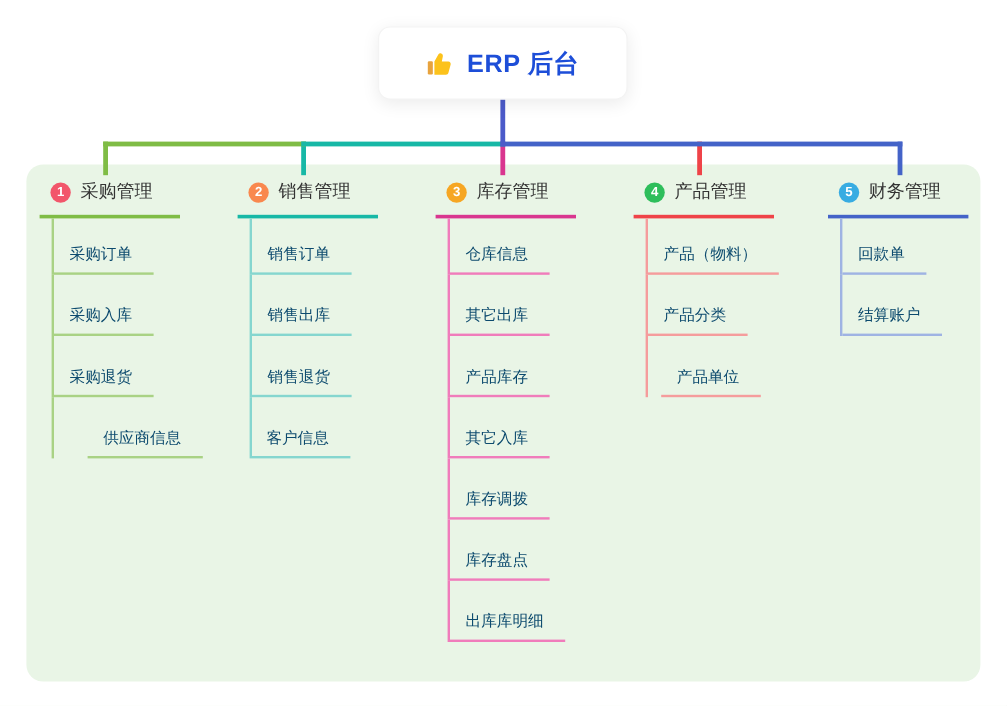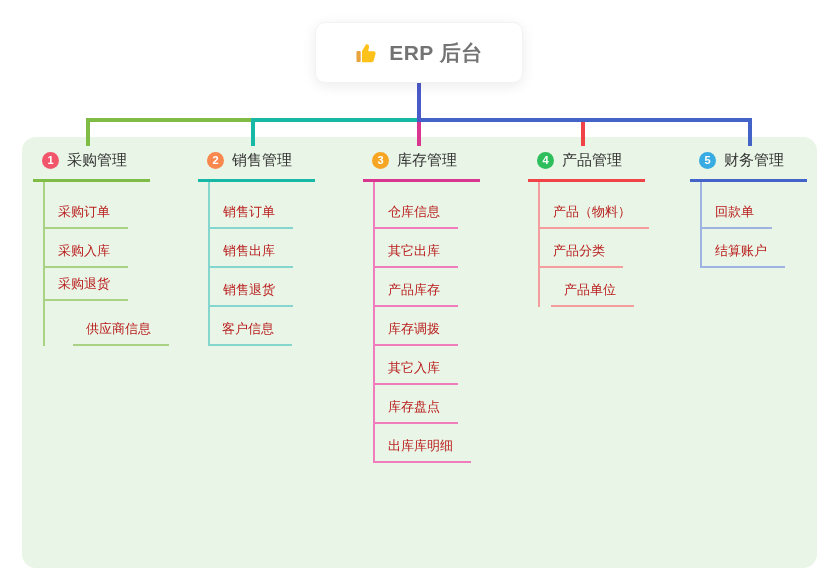--- a/index.html
+++ b/index.html
@@ -12,39 +12,39 @@
     border-radius:14px;background:#E9F5E6;
   }
   .line{position:absolute;}
   .root{
     position:absolute;left:315px;top:22px;width:208px;height:61px;
     background:#fff;border-radius:10px;border:1px solid #f3f3f3;
     box-shadow:0 3px 14px rgba(0,0,0,.08);
     display:flex;align-items:center;justify-content:center;gap:10px;
     box-sizing:border-box;z-index:3;
   }
-  .root-label{font-size:21px;font-weight:600;color:#737373;letter-spacing:.5px;}
+  .root-label{font-size:21px;font-weight:600;color:#1d4ed8;letter-spacing:.5px;}
   .thumb-svg{width:24px;height:24px;display:block;}
   .branch{position:absolute;top:148px;width:117px;z-index:2;}
   .b-header{
     display:flex;align-items:center;gap:8px;
     padding:2px 0 9px 9px;border-bottom:3px solid #999;
     box-sizing:border-box;width:117px;cursor:default;
   }
   .badge{
     width:17px;height:17px;border-radius:50%;flex:0 0 17px;
     color:#fff;font-size:11px;line-height:17px;text-align:center;font-weight:600;
   }
   .b-title{font-size:15px;line-height:20px;color:#333;font-weight:500;white-space:nowrap;}
   .children{margin-left:10px;}
-  .child-row{height:39px;border-left:2px solid #ccc;display:flex;align-items:flex-end;}
+  .child-row{height:51px;border-left:2px solid #ccc;display:flex;align-items:flex-end;}
   .child-row:first-child{height:47px;}
   .child-label{
     display:inline-block;border-bottom:2px solid #ccc;
-    padding:0 18px 6px 13px;font-size:13px;color:#b91c1c;white-space:nowrap;
+    padding:0 18px 6px 13px;font-size:13px;color:#0c4a6e;white-space:nowrap;
   }
 </style>
 </head>
 <body>
 
 <div class="stage">
   <div class="panel"></div>
   <div id="lines">
       <div class="line" style="left: 86px; top: 118px; width: 4px; height: 28px; background: rgb(127, 188, 69); z-index: 1;"></div>
       <div class="line" style="left: 251px; top: 118px; width: 4px; height: 28px; background: rgb(23, 184, 166); z-index: 1;"></div>
@@ -71,21 +71,21 @@
     </div>
     <div class="children">
   <div class="child-row" style="border-left-color: rgb(169, 210, 132);">
     <span class="child-label" style="border-bottom-color: rgb(169, 210, 132);">采购订单</span>
   </div>
 
   <div class="child-row" style="border-left-color: rgb(169, 210, 132);">
     <span class="child-label" style="border-bottom-color: rgb(169, 210, 132);">采购入库</span>
   </div>
 
-  <div class="child-row" style="border-left-color: rgb(169, 210, 132); align-items: center;">
+  <div class="child-row" style="border-left-color: rgb(169, 210, 132);">
     <span class="child-label" style="border-bottom-color: rgb(169, 210, 132);">采购退货</span>
   </div>
 
   <div class="child-row" style="border-left-color: rgb(169, 210, 132);">
     <span class="child-label" style="border-bottom-color: rgb(169, 210, 132); margin-left: 28px;">供应商信息</span>
   </div>
 </div>
   </div>
 
   <div class="branch" style="left: 198px;">
@@ -124,25 +124,25 @@
 
   <div class="child-row" style="border-left-color: rgb(240, 124, 187);">
     <span class="child-label" style="border-bottom-color: rgb(240, 124, 187);">其它出库</span>
   </div>
 
   <div class="child-row" style="border-left-color: rgb(240, 124, 187);">
     <span class="child-label" style="border-bottom-color: rgb(240, 124, 187);">产品库存</span>
   </div>
 
   <div class="child-row" style="border-left-color: rgb(240, 124, 187);">
-    <span class="child-label" style="border-bottom-color: rgb(240, 124, 187);">库存调拨</span>
+    <span class="child-label" style="border-bottom-color: rgb(240, 124, 187);">其它入库</span>
   </div>
 
   <div class="child-row" style="border-left-color: rgb(240, 124, 187);">
-    <span class="child-label" style="border-bottom-color: rgb(240, 124, 187);">其它入库</span>
+    <span class="child-label" style="border-bottom-color: rgb(240, 124, 187);">库存调拨</span>
   </div>
 
   <div class="child-row" style="border-left-color: rgb(240, 124, 187);">
     <span class="child-label" style="border-bottom-color: rgb(240, 124, 187);">库存盘点</span>
   </div>
 
   <div class="child-row" style="border-left-color: rgb(240, 124, 187);">
     <span class="child-label" style="border-bottom-color: rgb(240, 124, 187);">出库库明细</span>
   </div>
 </div>

